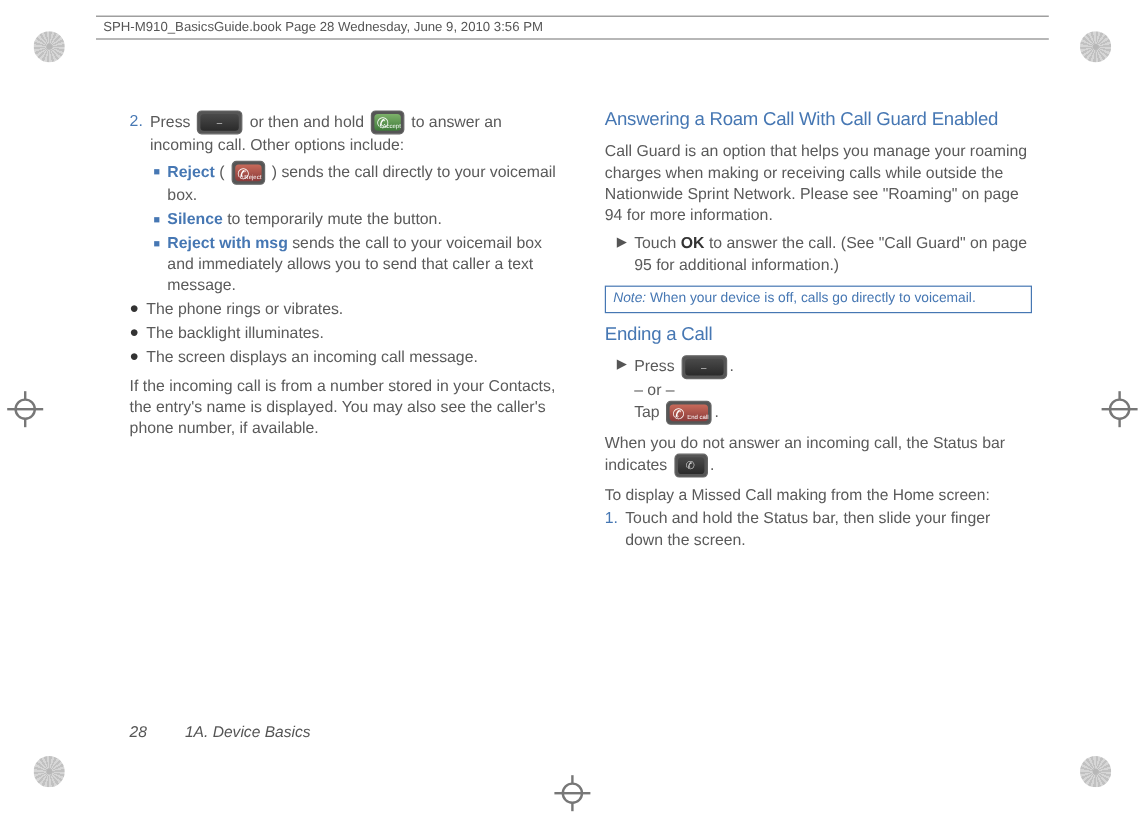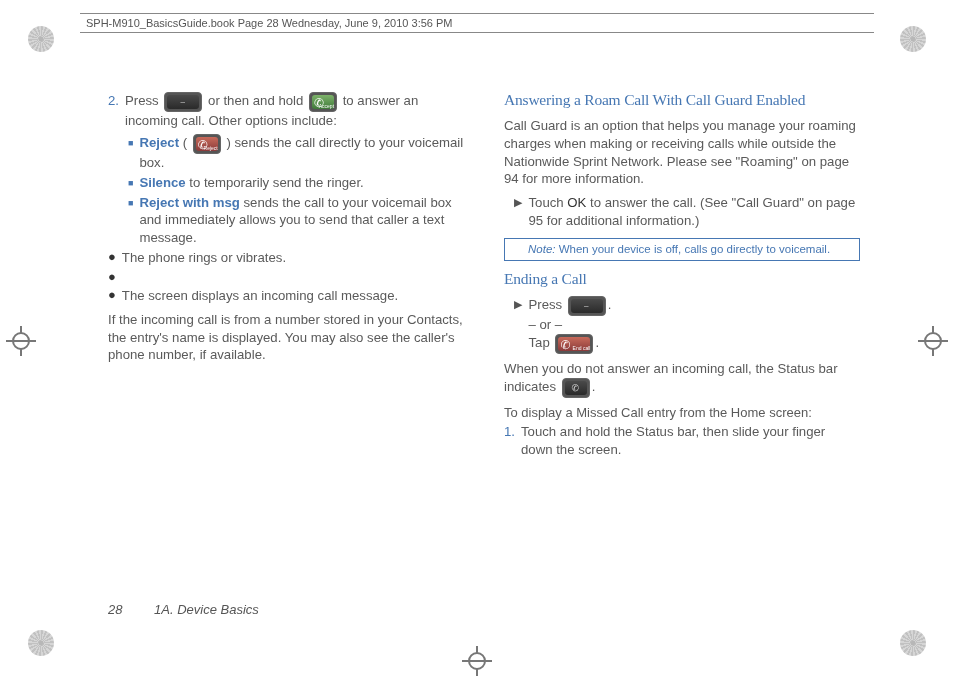--- a/index.html
+++ b/index.html
@@ -75,21 +75,20 @@
   }
   .col {
     flex: 1 1 50%;
   }
   h2.blueh {
     color: #4677b3;
     font-weight: normal;
     font-size: 15.5px;
     margin: 0 0 6px 0;
     letter-spacing: -0.2px;
-    font-family: Liberation Serif, serif;
   }
   h2.italh {
     color: #4677b3;
     font-weight: normal;
     font-style: italic;
     font-size: 17px;
     margin: 10px 0 6px 0;
   }
   p { margin: 6px 0; }
   .step {
@@ -110,21 +109,21 @@
     margin: 2px 0;
   }
   .dot .d { color: #333; font-size: 13px; line-height: 16px; flex: 0 0 auto; }
   .tri {
     display: flex;
     gap: 6px;
     margin: 4px 0 4px 10px;
   }
   .tri .t { color: #555; font-size: 11px; line-height: 16px; flex: 0 0 auto; }
   .kw { color: #4677b3; font-weight: bold; }
-  .bold { font-weight: normal; color: #333; }
+  .bold { font-weight: bold; color: #333; }
   .iconbox {
     display: inline-block;
     vertical-align: middle;
     width: 36px;
     height: 18px;
     border: 1px solid #666;
     border-radius: 4px;
     background: #555;
     position: relative;
     margin: 0 2px;
@@ -187,21 +186,21 @@
     display: flex;
     align-items: center;
     justify-content: center;
     font-size: 9px;
     color: #ddd;
     z-index: 2;
     letter-spacing: 1px;
   }
   .note-box {
     border: 1px solid #4677b3;
-    padding: 3px 23px;
+    padding: 3px 6px;
     font-size: 11.5px;
     color: #4677b3;
     margin: 8px 0;
   }
   .note-box .nl { font-style: italic; }
   .footer {
     position: absolute;
     left: 108px;
     bottom: 65px;
     font-style: italic;
@@ -249,35 +248,36 @@
     </div>
     <div class="sqb">
       <span class="sq">■</span>
       <span>
         <span class="kw">Reject</span><span> ( </span><span class="iconbox red smallw"><span class="phone">✆</span><span class="lbl">Reject</span></span><span> ) sends the call directly to your voicemail box.</span>
       </span>
     </div>
     <div class="sqb">
       <span class="sq">■</span>
       <span>
-        <span class="kw">Silence</span><span> to temporarily send the ringer.</span>
+        <span class="kw">Silence</span><span> to temporarily mute the button.</span>
       </span>
     </div>
     <div class="sqb">
       <span class="sq">■</span>
       <span>
         <span class="kw">Reject with msg</span><span> sends the call to your voicemail box and immediately allows you to send that caller a text message.</span>
       </span>
     </div>
     <div class="dot">
         <span class="d">●</span>
         <span>The phone rings or vibrates.</span>
       </div>
     <div class="dot">
         <span class="d">●</span>
+        <span>The backlight illuminates.</span>
       </div>
     <div class="dot">
         <span class="d">●</span>
         <span>The screen displays an incoming call message.</span>
       </div>
     <p>If the incoming call is from a number stored in your Contacts, the entry's name is displayed. You may also see the caller's phone number, if available.</p>
   </div>
 
   <div class="col">
     <h2 class="blueh">Answering a Roam Call With Call Guard Enabled</h2>
@@ -298,21 +298,21 @@
         <span>Press </span><span class="iconbox dark"><span class="txt">⎯</span></span>.
         <br>
         <span>– or –</span>
         <br>
         <span>Tap </span><span class="iconbox red"><span class="phone">✆</span><span class="lbl">End call</span></span>.
       </span>
     </div>
     <p>
       <span>When you do not answer an incoming call, the Status bar indicates </span><span class="iconbox dark smallw"><span class="txt">✆</span></span><span>.</span>
     </p>
-    <p class="subh">To display a Missed Call entry from the Home screen:</p>
+    <p class="subh">To display a Missed Call making from the Home screen:</p>
     <div class="step">
       <span class="num">1.</span>
       <span>Touch and hold the Status bar, then slide your finger down the screen.</span>
     </div>
   </div>
 </div>
 
 <div class="footer">
   <span class="pn">28</span>
   <span>1A. Device Basics</span>

